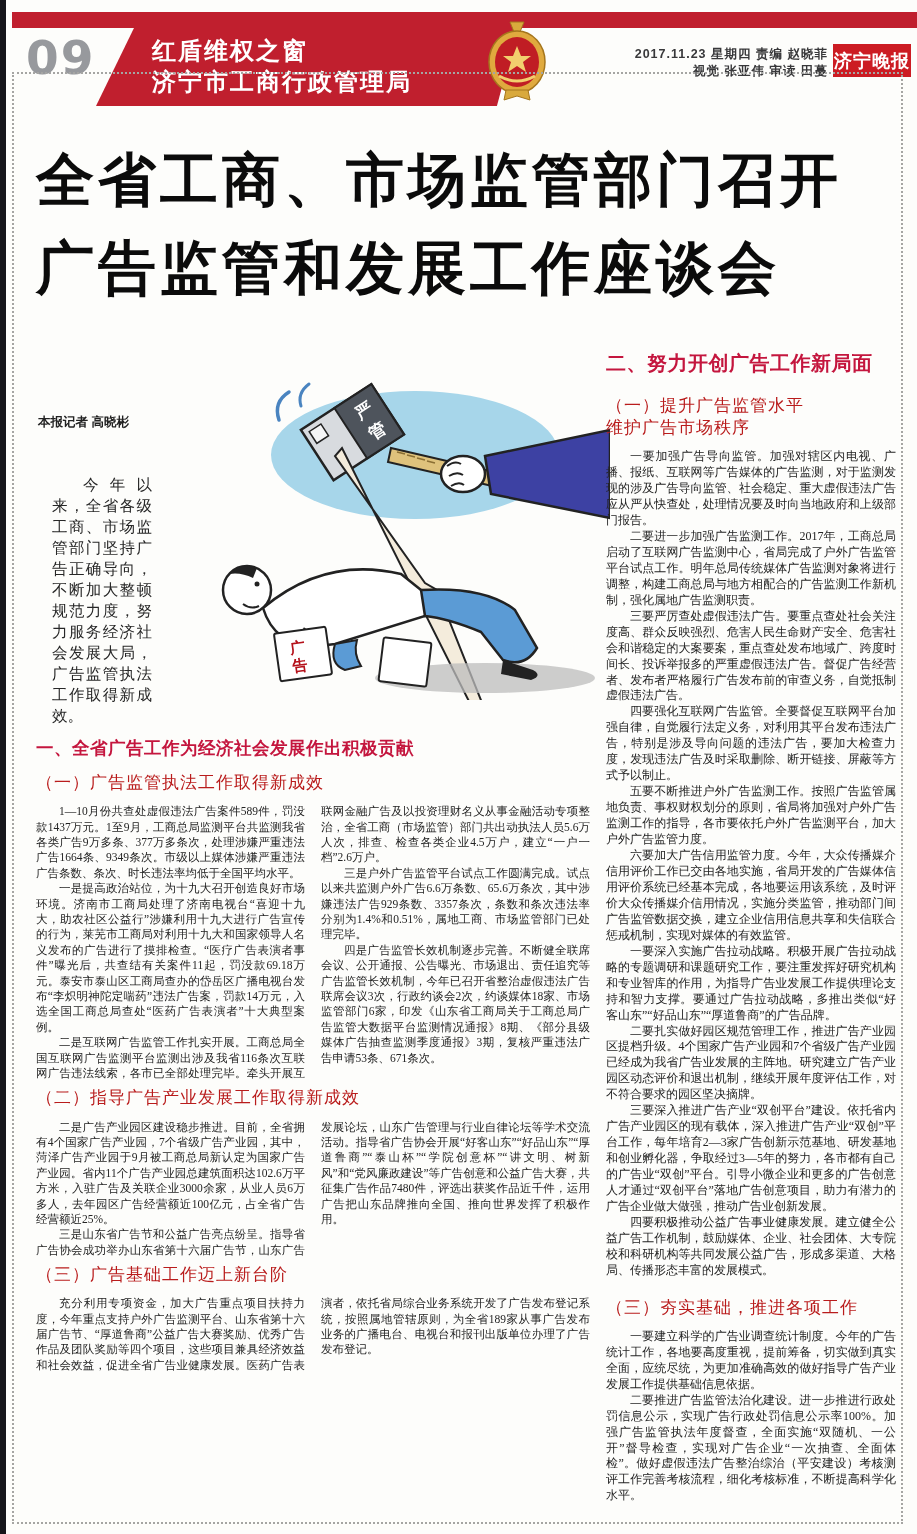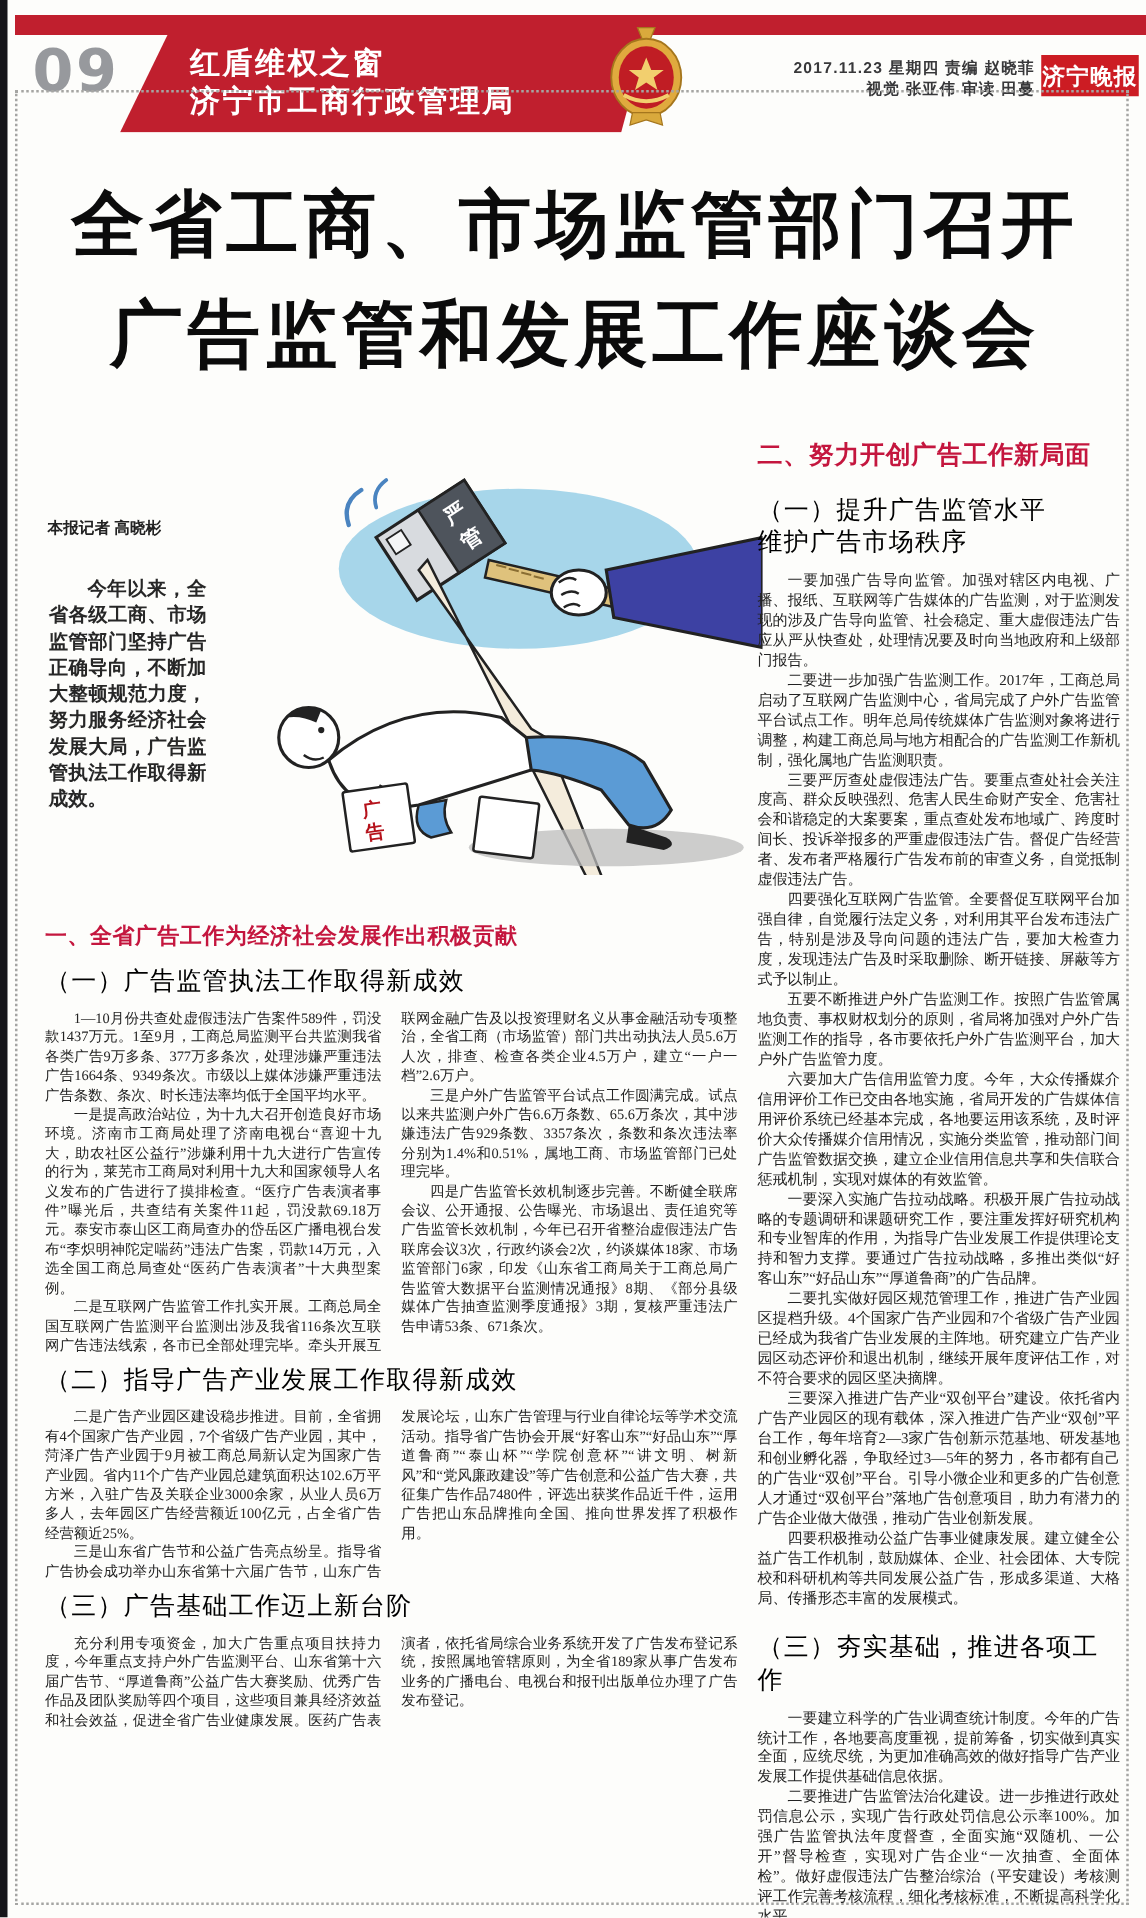--- a/index.html
+++ b/index.html
@@ -31,37 +31,37 @@
     color:#fff;font-weight:900;font-size:18px;display:flex;align-items:center;
     justify-content:center;letter-spacing:1px;font-family:"Liberation Serif",serif;
   }
   .content-border{
     position:absolute;left:12px;top:72px;width:891px;height:1452px;
     border:2px dotted #a5a5a3;box-sizing:border-box;
   }
   .headline{
     position:absolute;left:36px;top:136px;width:848px;margin:0;
     font-size:58px;line-height:88px;font-weight:900;color:#0b0b0b;
-    letter-spacing:4px;font-family:"Liberation Sans",sans-serif;text-align:center;
+    letter-spacing:4px;font-family:"Liberation Sans",sans-serif;
   }
   .byline{position:absolute;left:38px;top:414px;font-size:12.5px;font-weight:bold;color:#222;}
   .intro{
     position:absolute;left:36px;top:458px;width:132px;
     font-family:"Liberation Serif",serif;font-size:15.5px;line-height:21px;color:#272727;
   }
-  .intro p{margin:3px;text-indent:2em;text-align:justify;font-weight:bold;}
+  .intro p{margin:16px;text-indent:2em;text-align:justify;}
   .cartoon{position:absolute;left:185px;top:378px;}
   .sec1{position:absolute;left:36px;top:736px;width:554px;}
   .sec2{position:absolute;left:606px;top:350px;width:290px;}
   h2.red{
     margin:0 0 12px 0;font-size:17.5px;font-weight:900;color:#c4163e;letter-spacing:.5px;
   }
   .sec2 h2.red{font-size:20px;margin-bottom:16px;}
   h3.sub{
-    margin:18px 0 10px 0;font-size:20px;font-weight:500;color:#000000;
+    margin:18px 0 10px 0;font-size:17px;font-weight:500;color:#b91c1c;
     letter-spacing:1px;line-height:1.3;
   }
   .sec1 h3.sub:first-of-type{margin-top:6px;}
   .bodytext p{margin:0;text-indent:2em;text-align:justify;}
   .cols{
     column-count:2;column-gap:16px;
     font-family:"Liberation Serif",serif;font-size:11.5px;line-height:1.34;color:#232323;
   }
   .onecol{
     font-family:"Liberation Serif",serif;font-size:12px;line-height:1.33;color:#232323;

